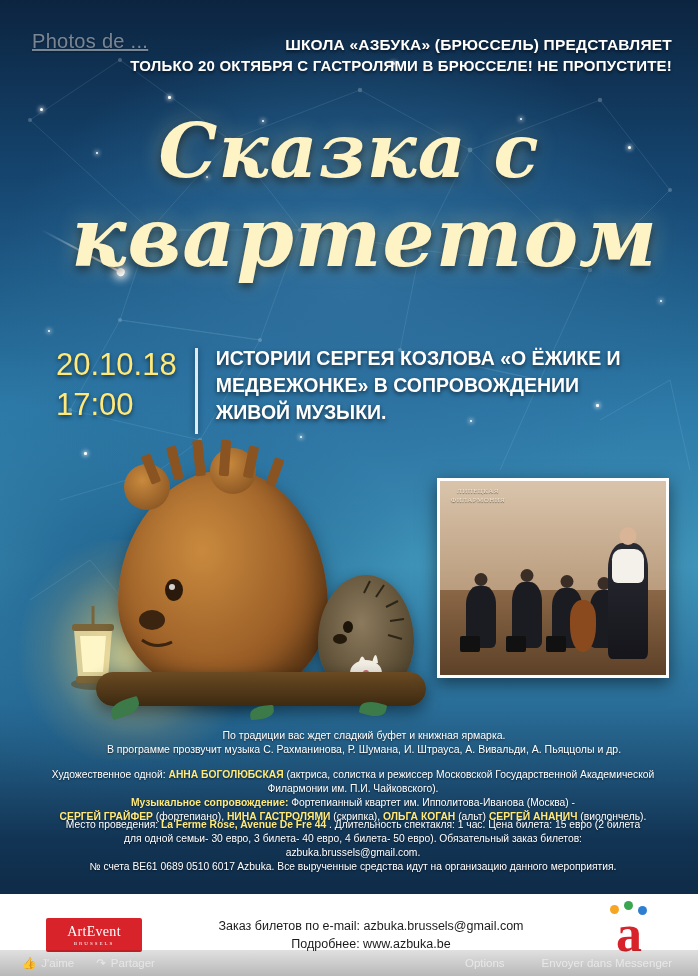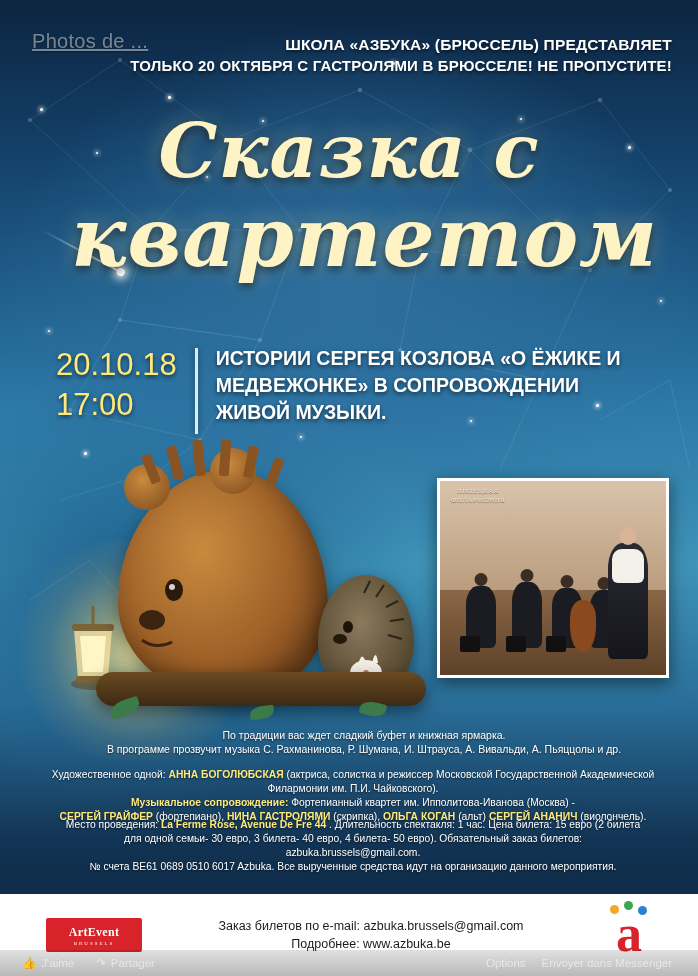--- a/index.html
+++ b/index.html
@@ -216,21 +216,21 @@
     display: flex; align-items: center;
   }
   .footer .artevent {
     width: 96px; height: 34px; margin-left: 46px;
     background: #d8232a; color: #fff;
     display: flex; align-items: center; justify-content: center;
     flex-direction: column;
     font-family: "Liberation Serif", serif;
     border-radius: 2px;
   }
-  .footer .artevent .n { font-size: 12px; letter-spacing: .3px; font-weight: bold; }
+  .footer .artevent .n { font-size: 14px; letter-spacing: .3px; font-weight: normal; }
   .footer .artevent .s { font-size: 5px; letter-spacing: 2px; margin-top: 1px; }
   .footer .mid {
     flex: 1; text-align: center; color: #1b1b1b;
     font-size: 12.5px; line-height: 18px;
   }
   .footer .azb {
     width: 58px; height: 56px; margin-right: 40px; position: relative;
   }
   .footer .azb .a {
     position: absolute; inset: 0;
@@ -245,21 +245,21 @@
   .footer .azb .dot3 { background: #2f7fd0; left: 38px; top: -1px; }
 
   
   .fbbar {
     position: absolute; left: 0; right: 0; bottom: 0; height: 26px;
     display: flex; align-items: center;
     color: #e8e8e8; font-size: 11.5px;
     background: linear-gradient(180deg, rgba(0,0,0,.12), rgba(0,0,0,.28));
   }
   .fbbar .item { display: flex; align-items: center; gap: 5px; margin-left: 22px; opacity: .95; }
-  .fbbar .right { margin-left: auto; display: flex; gap: 16px; margin-right: 26px; }
+  .fbbar .right { margin-left: auto; display: flex; gap: 37px; margin-right: 26px; }
   .glyph { display: inline-block; }
 </style>
 </head>
 <body>
 
 <div class="poster">
 
   <svg class="net" width="698" height="976" viewBox="0 0 698 976">
     <g stroke="#bfe6ff" stroke-width="0.7" fill="none" opacity="0.55">
       <path d="M30,120 L120,60 L230,140 L150,230 Z"></path>

